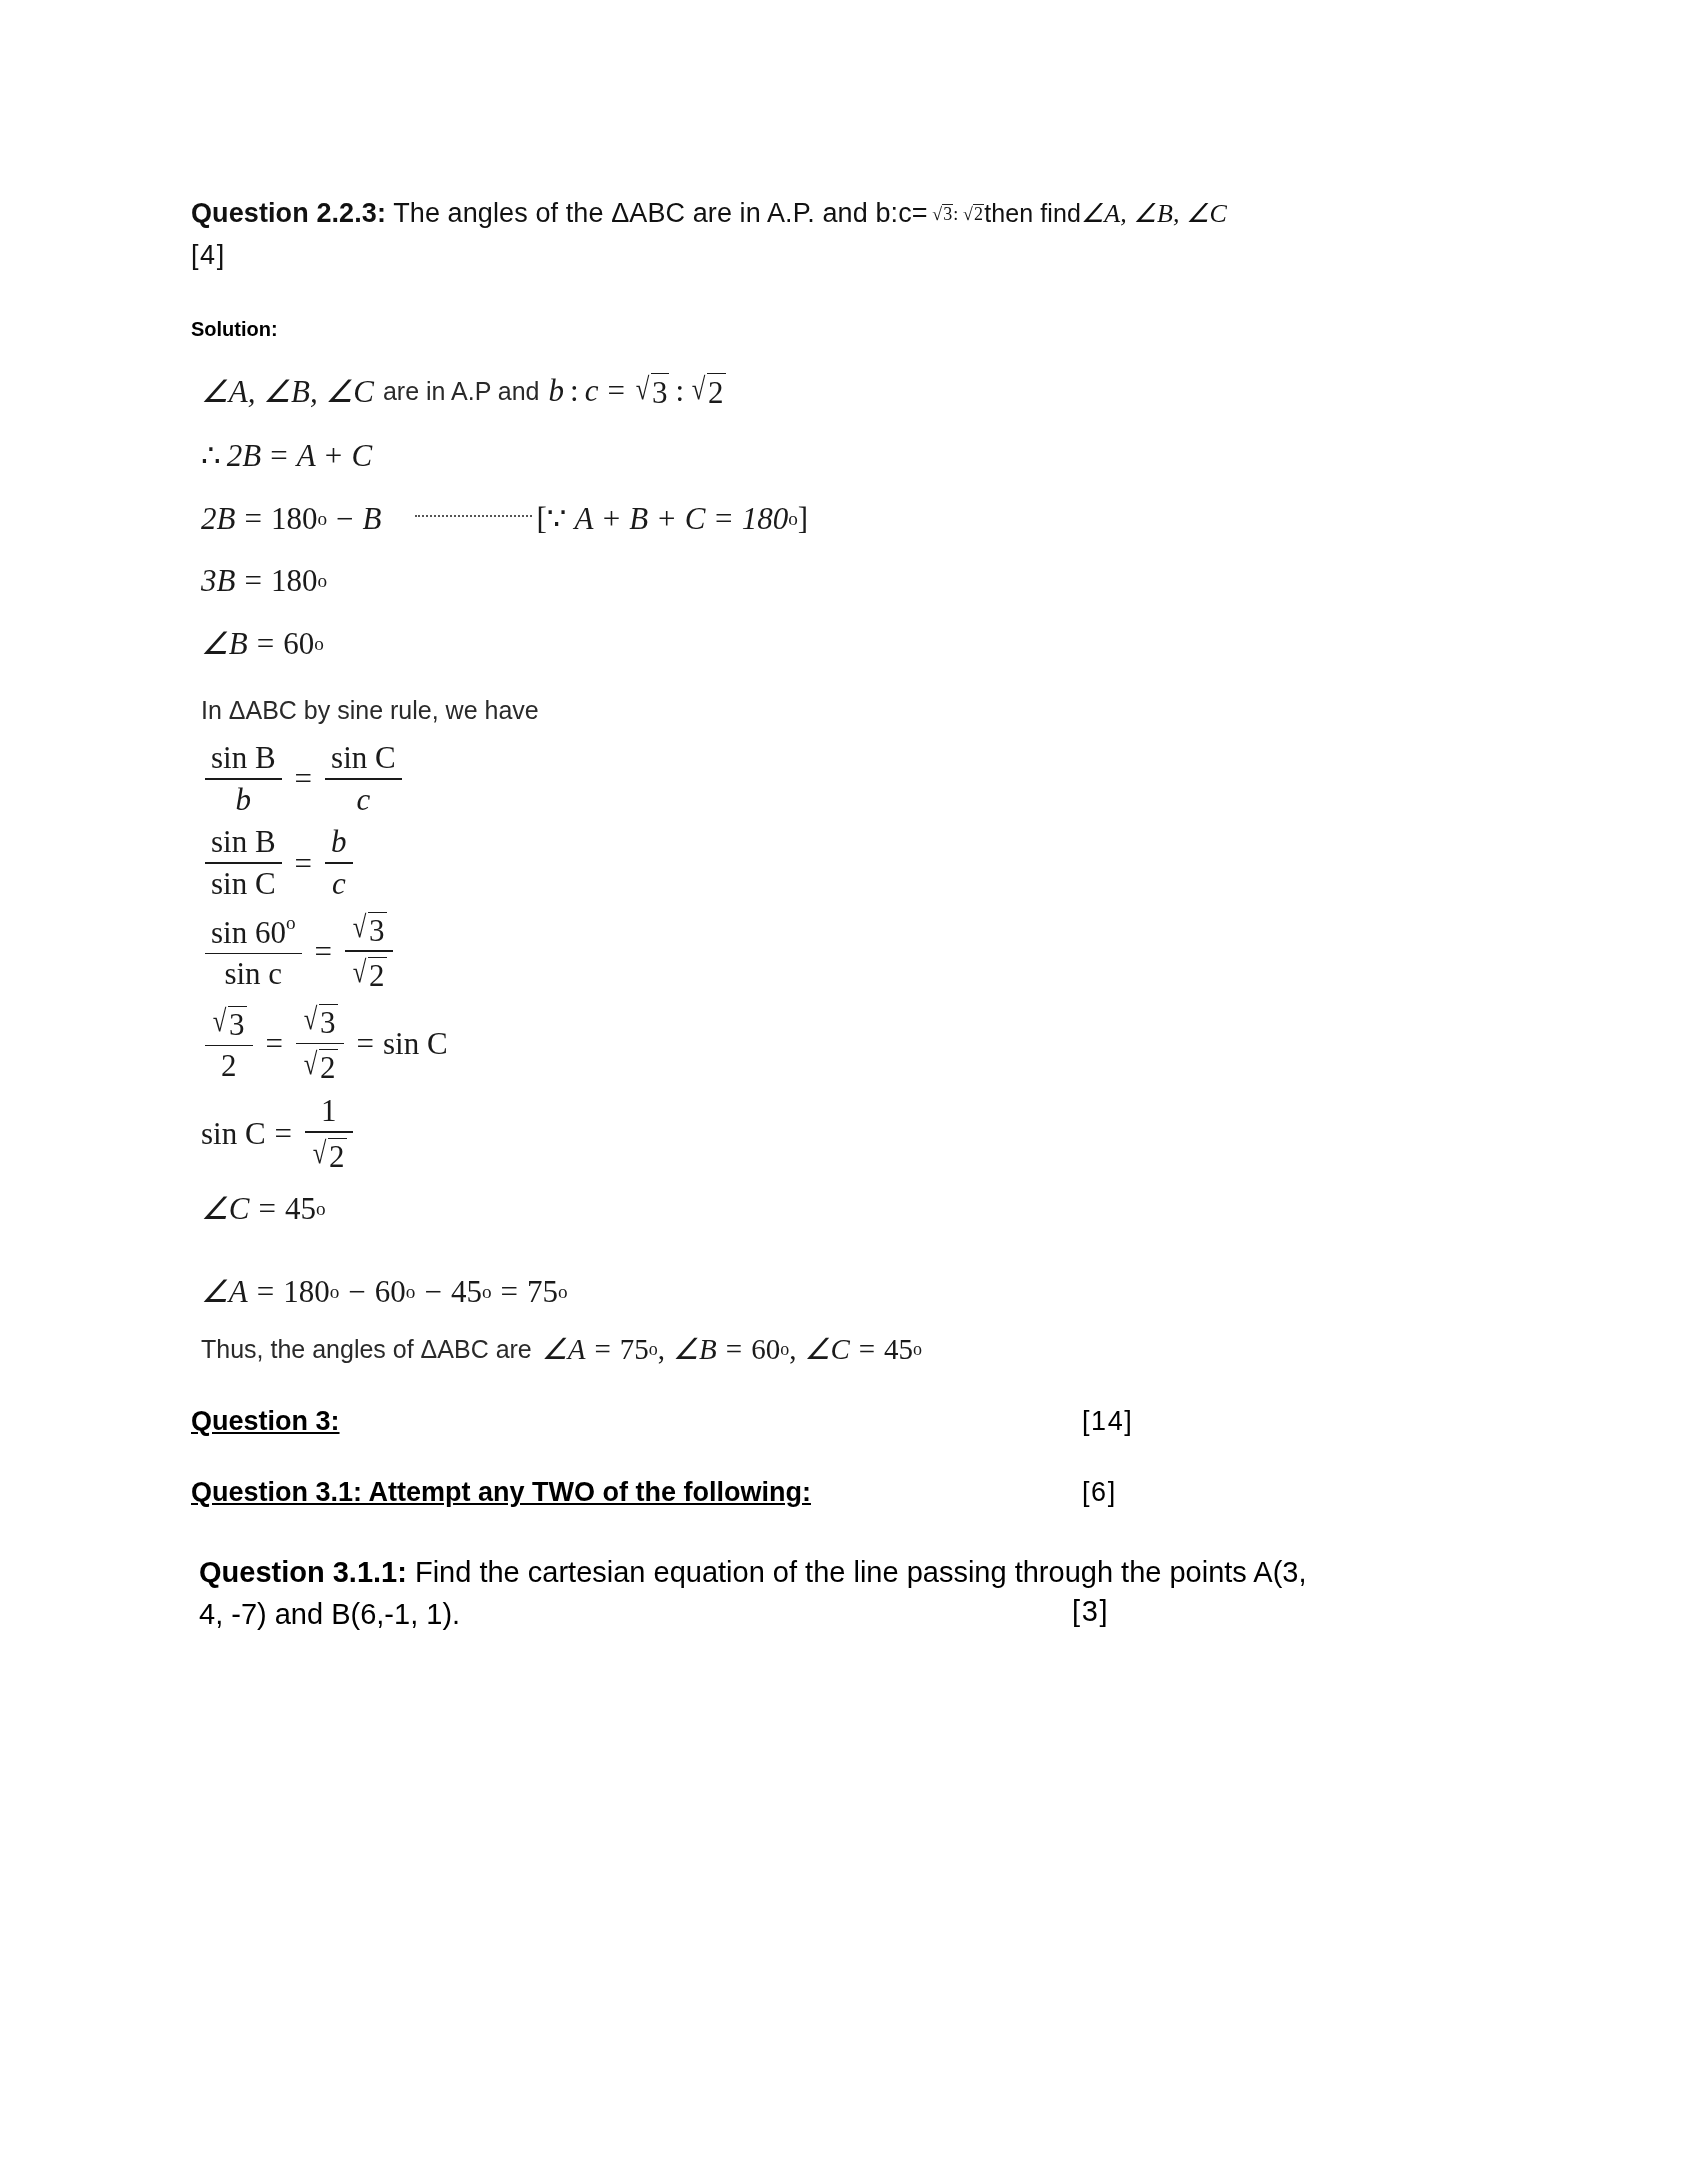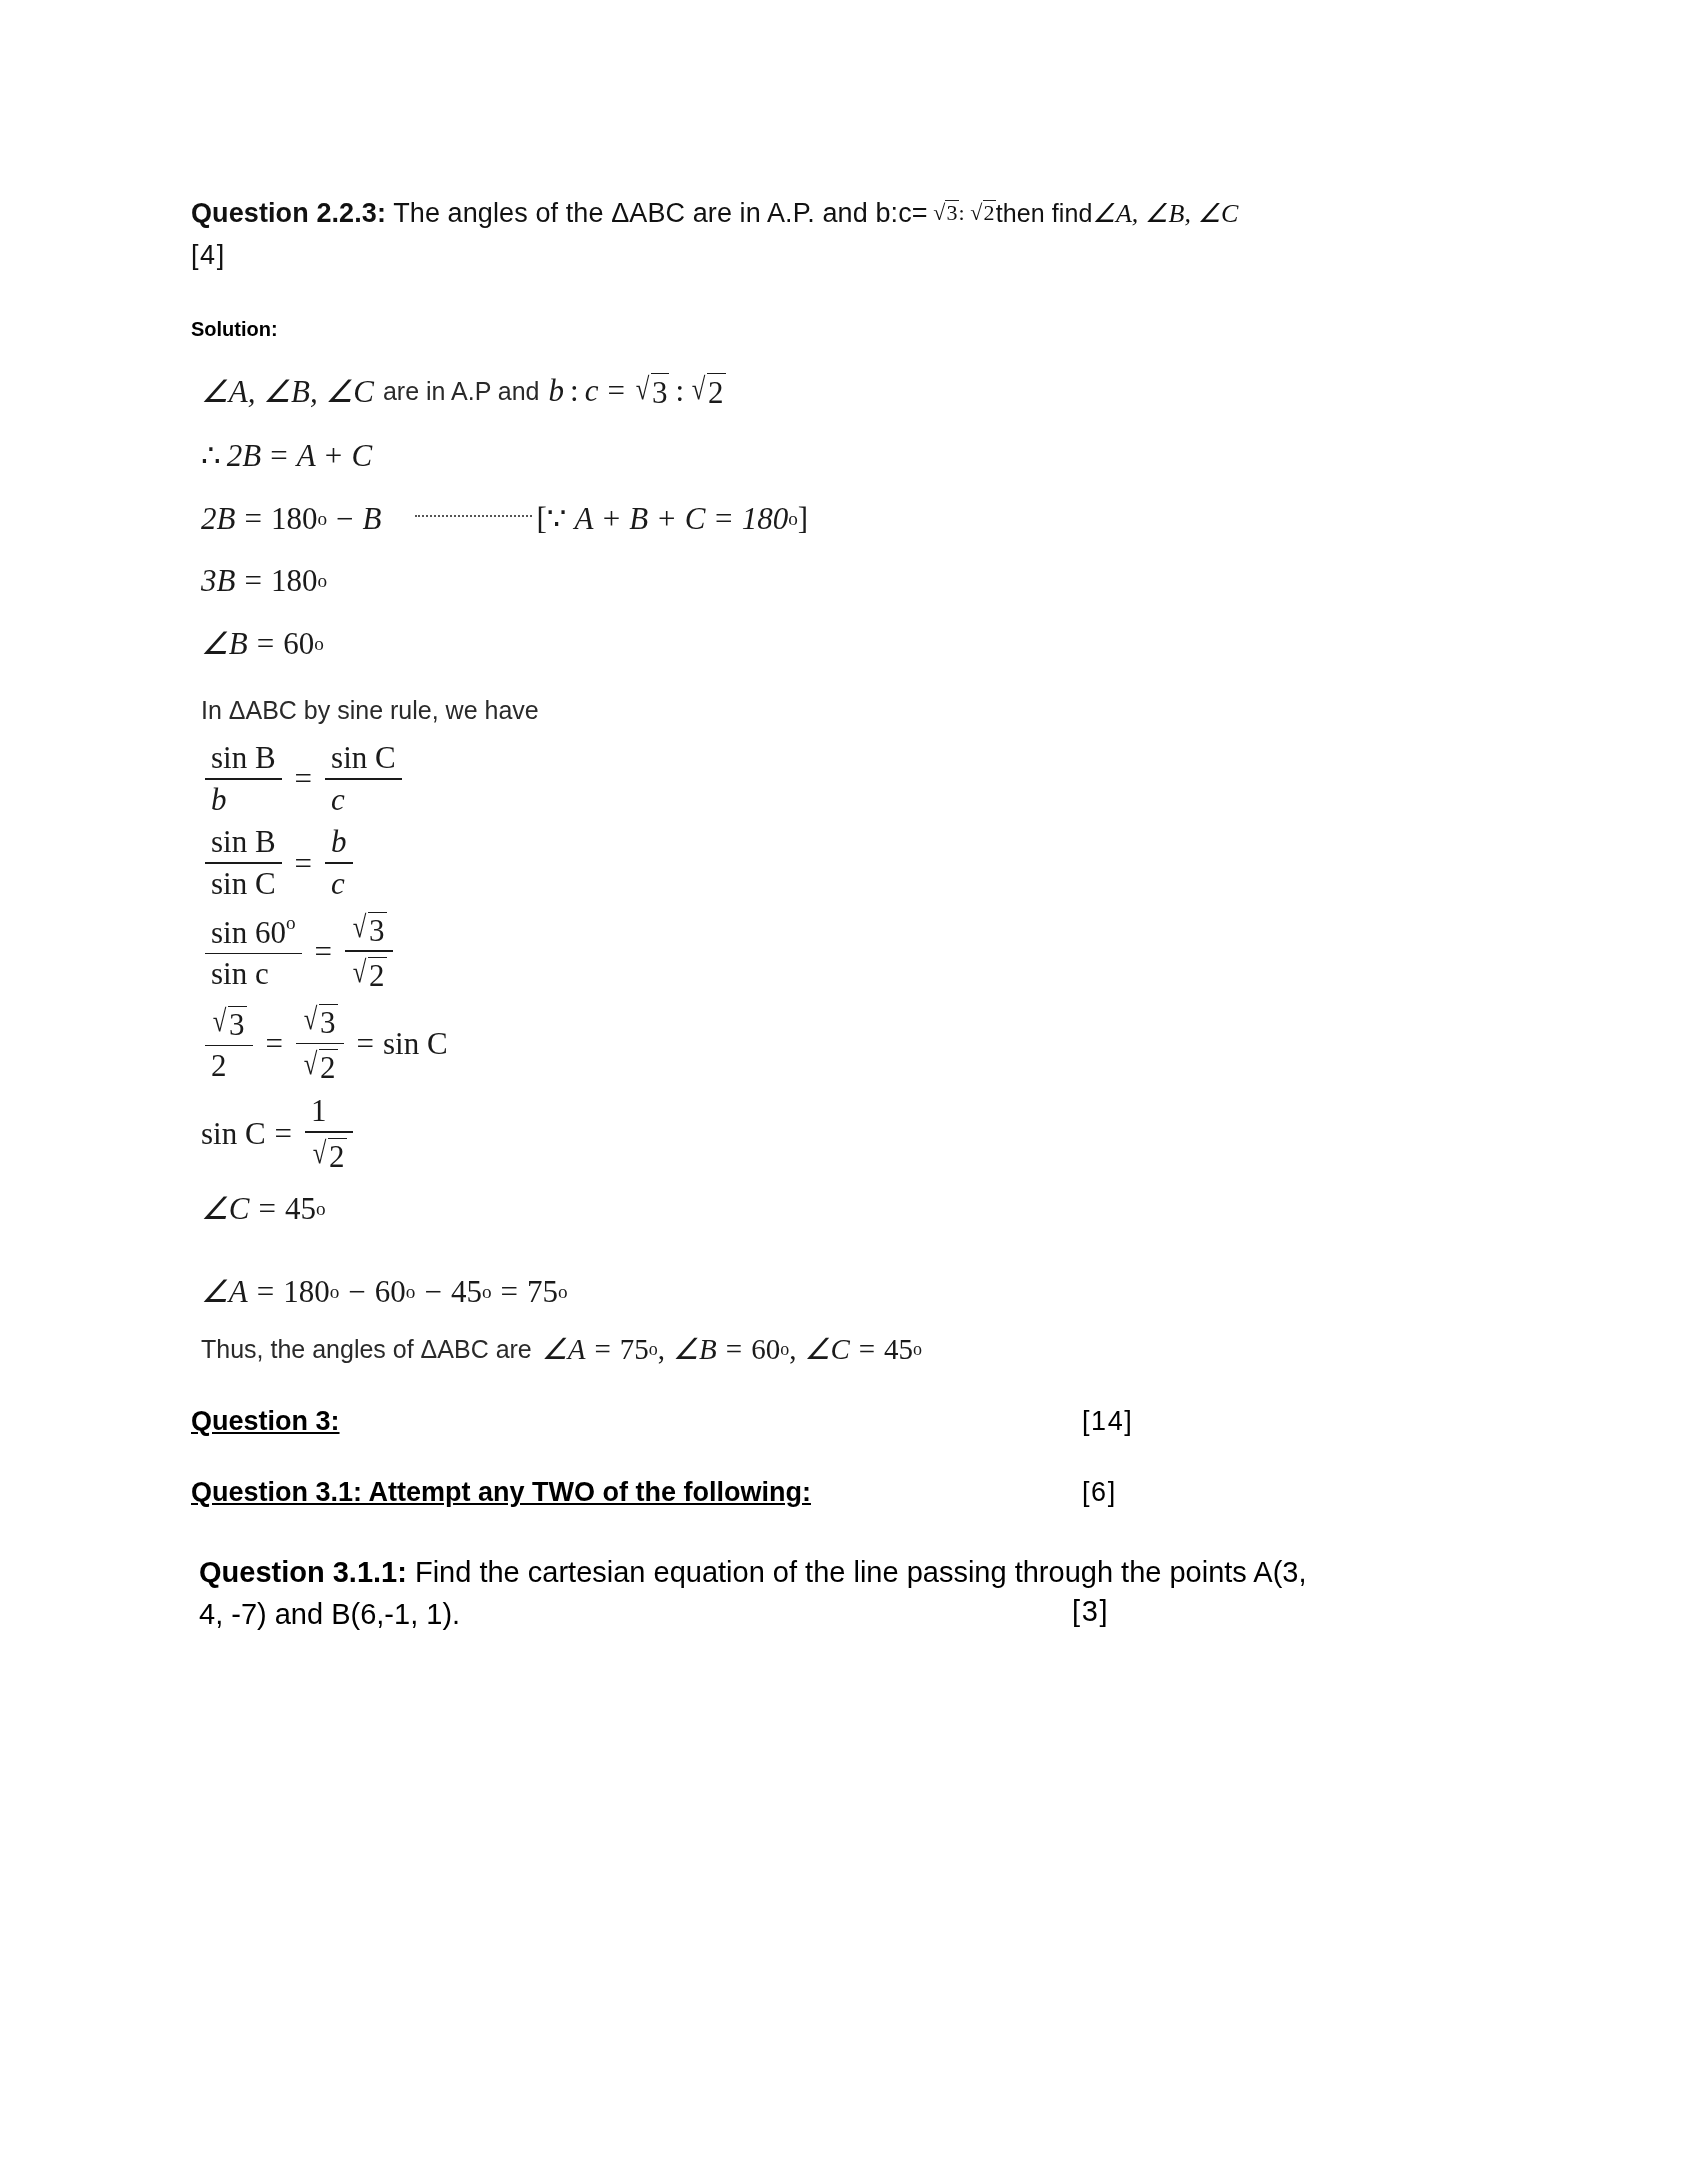--- a/index.html
+++ b/index.html
@@ -32,21 +32,21 @@
   }
   .q-bold { font-weight: bold; }
 
   .blk-q223 {
     position: relative;
     margin: 0;
   }
   .inline-math-sm {
     font-family: "Liberation Serif", serif;
     font-style: italic;
-    font-size: 22px;
+    font-size: 18px;
     vertical-align: 2px;
   }
   .sqrt-sm {
     font-style: normal;
     display: inline-block;
   }
   .sqrt-sm .rad { font-style: normal; }
   .ovl {
     border-top: 1.6px solid #222;
     display: inline-block;
@@ -110,20 +110,21 @@
     border-top: 1.7px solid #1a1a1a;
     padding: 1px 2px 0 1px;
     margin-top: 2px;
     font-style: normal;
   }
 
   
   .frac {
     display: inline-flex;
     flex-direction: column;
+    align-items: center;
     vertical-align: middle;
     margin: 0 4px;
     line-height: 1.12;
   }
   .frac .num { padding: 0 6px 2px 6px; }
   .frac .den { padding: 3px 6px 0 6px; }
   .frac .bar {
     width: 100%;
     height: 1.8px;
     background: #1a1a1a;

